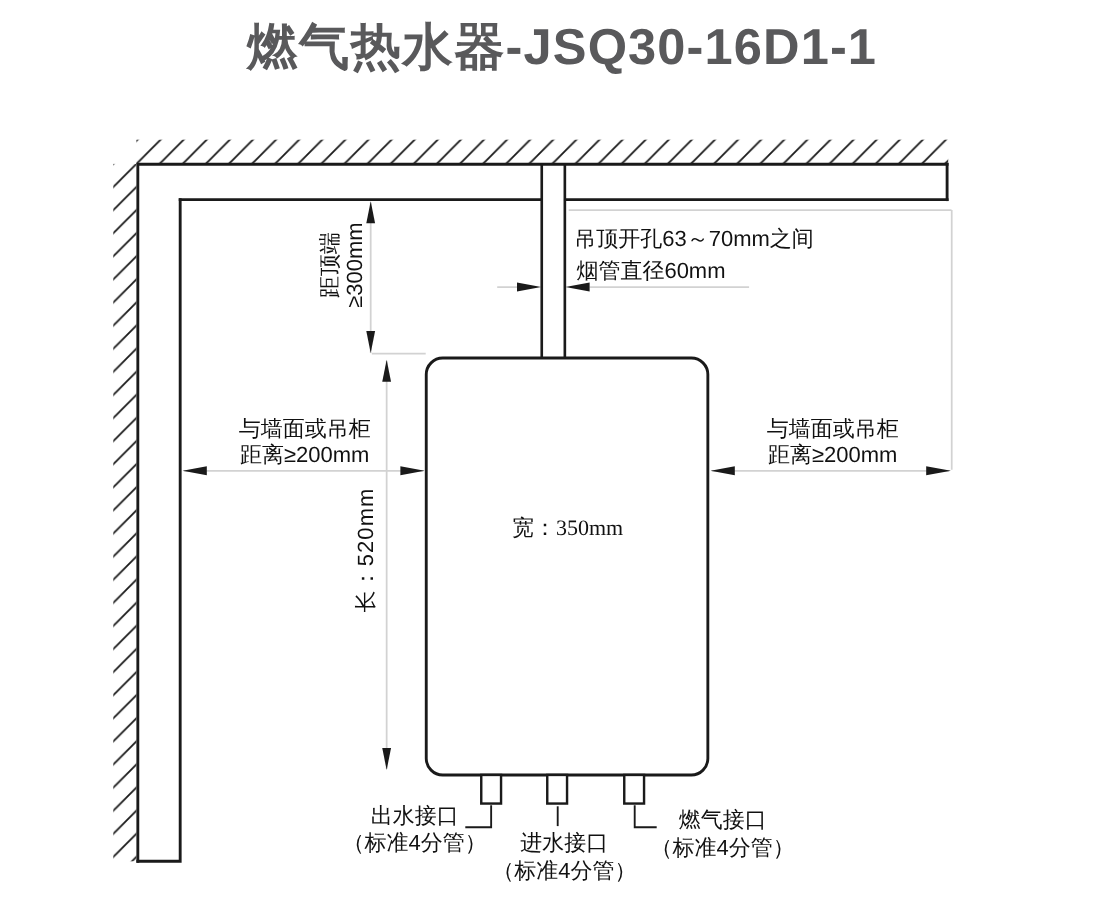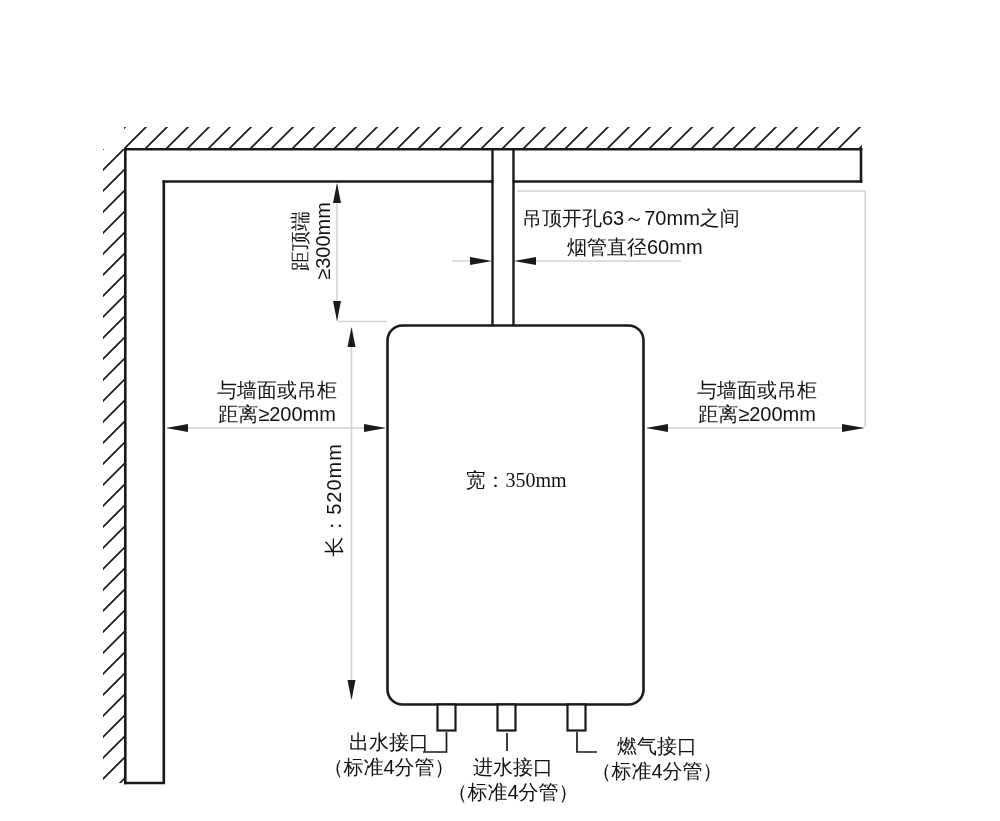--- a/index.html
+++ b/index.html
@@ -81,45 +81,46 @@
       <rect x="567.5" y="704.5" width="18" height="26"></rect>
     </g>
 
     <g stroke="#1a1a1a" stroke-width="1.7" fill="none">
       <path d="M446.5,732 L446.5,752 L423,752"></path>
       <path d="M507,733 L507,751"></path>
       <path d="M577,732 L577,752 L597,752"></path>
     </g>
   </svg>
 
+  <div class="title">燃气热水器-JSQ30-16D1-1</div>
 
   <div class="ann" style="left:522px;top:186px;margin-top:20px;">吊顶开孔63～70mm之间</div>
 
-  <div class="ann" style="left:567px;top:235px;">烟管直径60mm</div>
+  <div class="ann" style="left:524px;top:235px;">烟管直径60mm</div>
 
   <div class="ann rot" style="left:312px;top:241px;">
     <div>距顶端</div>
     <div>≥300mm</div>
   </div>
 
   <div class="ann rot" style="left:334px;top:500px;letter-spacing:1px;">长：520mm</div>
 
   <div class="ann center" style="left:277px;top:378px;">
     <div>与墙面或吊柜</div>
     <div>距离≥200mm</div>
   </div>
 
   <div class="ann center" style="left:757px;top:378px;">
     <div>与墙面或吊柜</div>
     <div>距离≥200mm</div>
   </div>
 
   <div class="ann center" style="left:516px;top:468px;font-family:Liberation Serif, serif;">宽：350mm</div>
 
-  <div class="ann center small-lh" style="left:377px;top:730px;margin-left:12px;">
+  <div class="ann center small-lh" style="left:377px;top:730px;">
     <div>出水接口</div>
     <div>（标准4分管）</div>
   </div>
 
   <div class="ann center small-lh" style="left:513px;top:755px;">
     <div>进水接口</div>
     <div>（标准4分管）</div>
   </div>
 
   <div class="ann center small-lh" style="left:657px;top:734px;">

